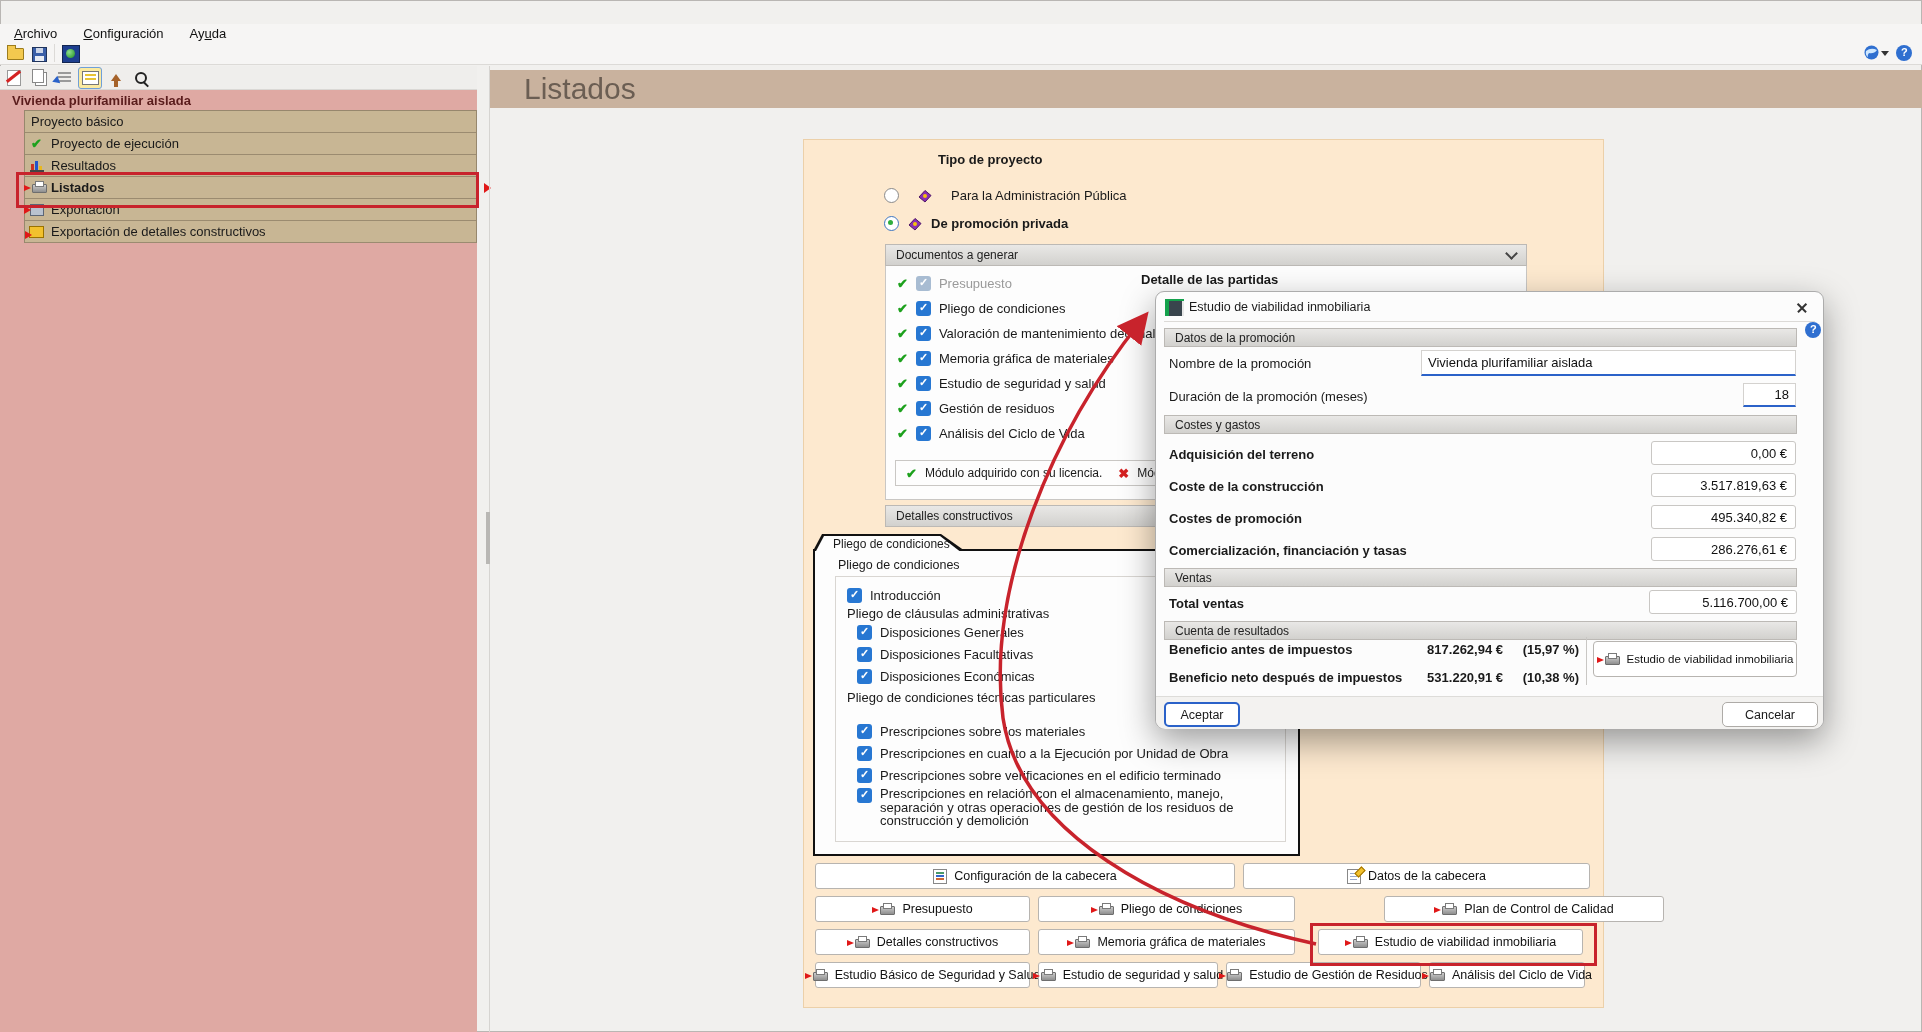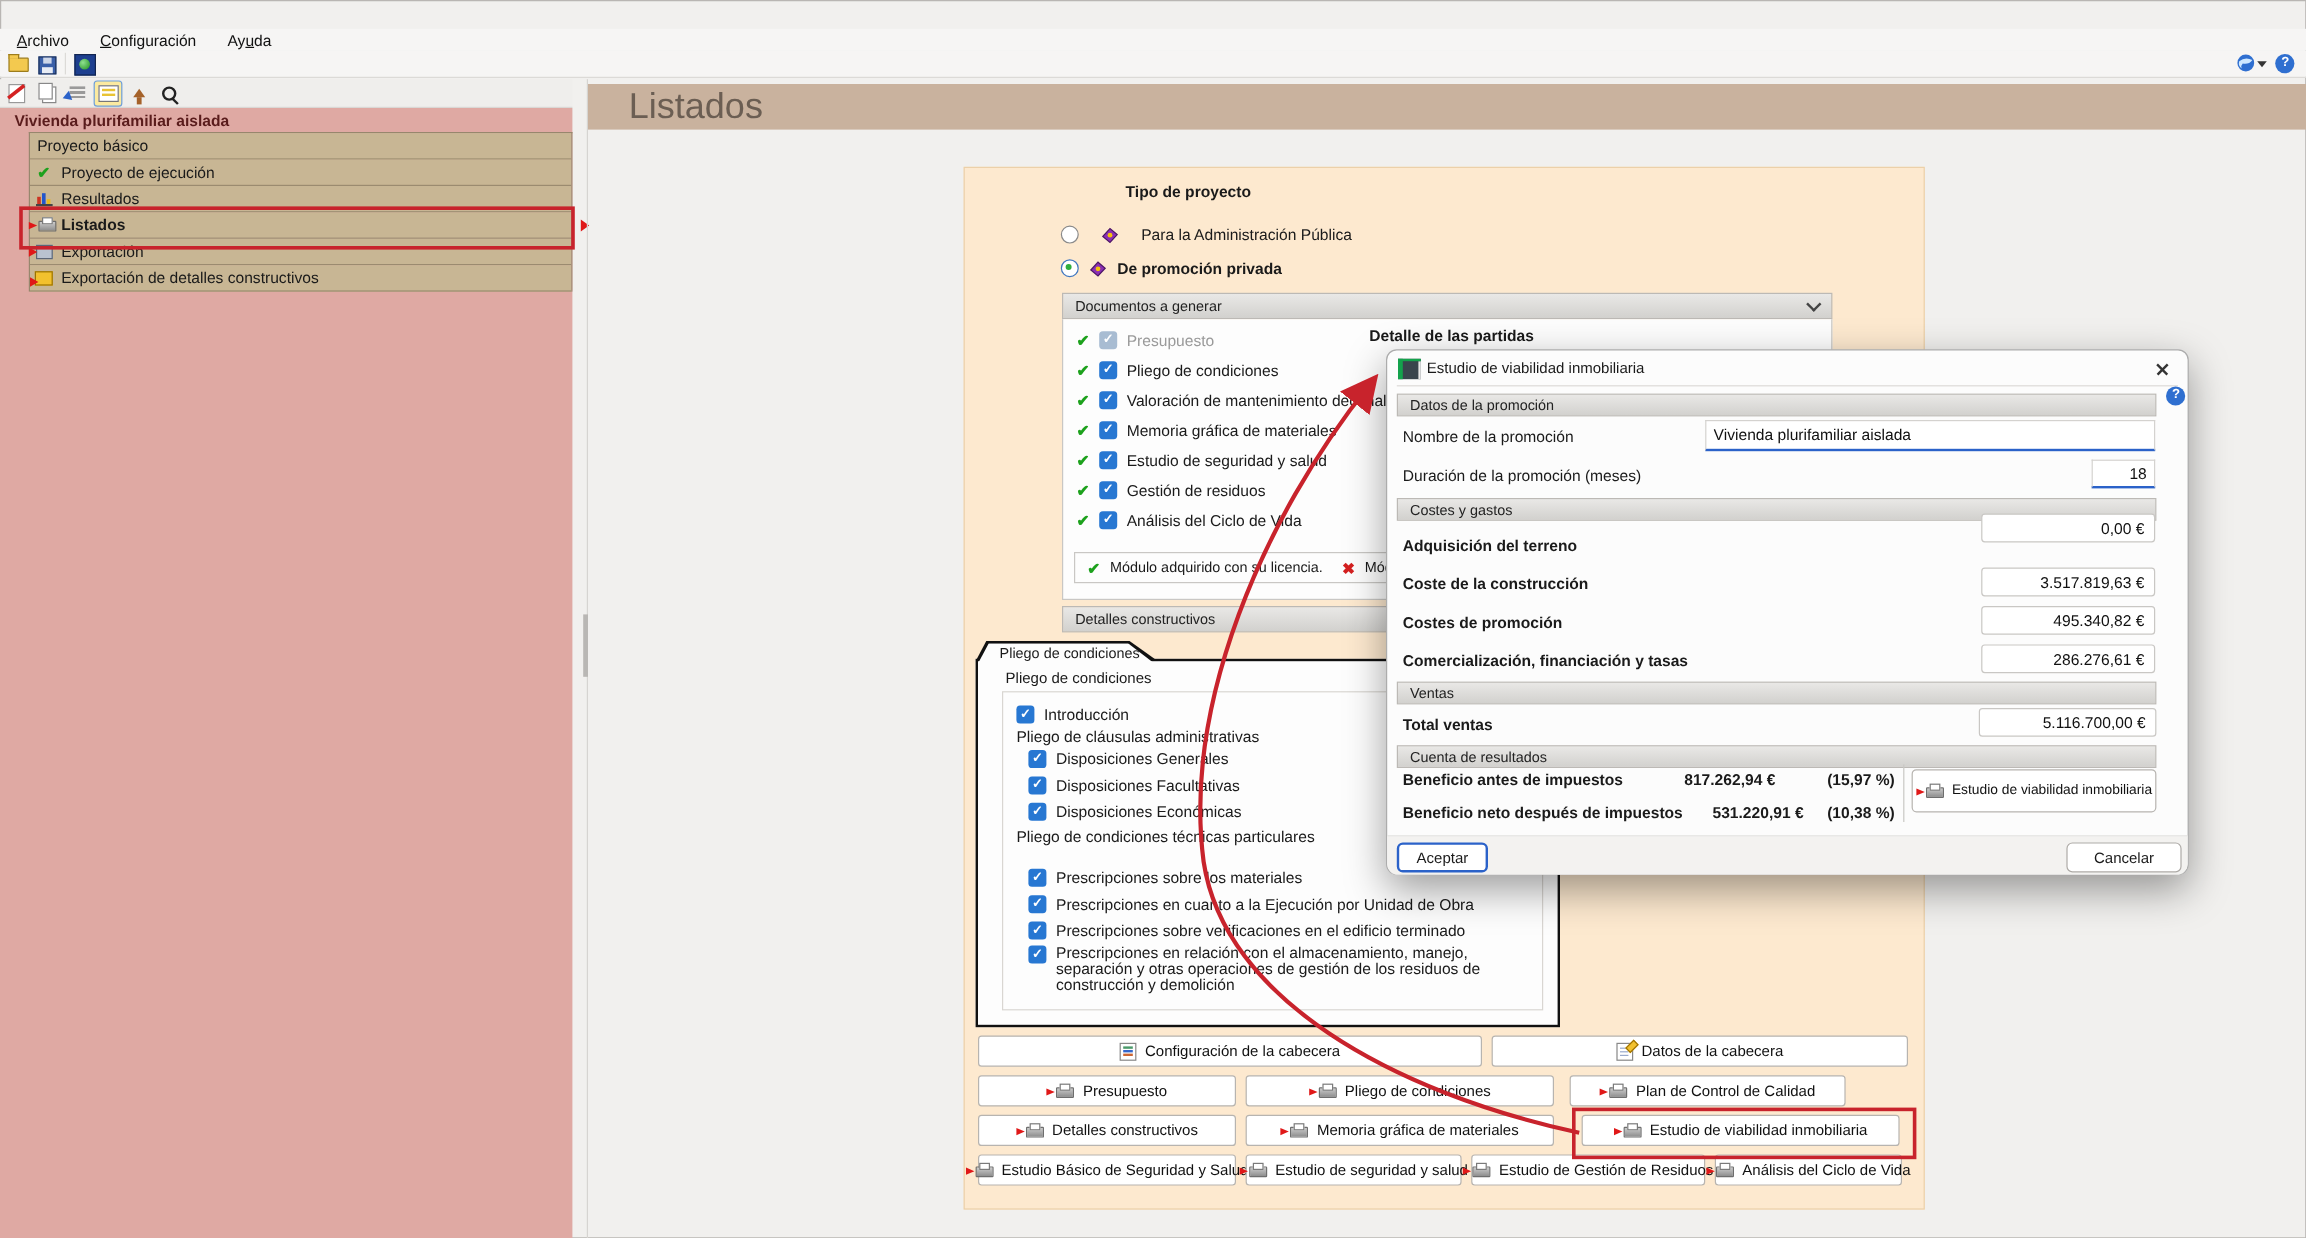--- a/index.html
+++ b/index.html
@@ -356,21 +356,21 @@
   </div>
 
   <div class="abs btn" style="left:815px;top:896px;width:215px;height:26px">
     <span class="prn"></span>
     <span>Presupuesto</span>
   </div>
   <div class="abs btn" style="left:1038px;top:896px;width:257px;height:26px">
     <span class="prn"></span>
     <span>Pliego de condiciones</span>
   </div>
-  <div class="abs btn" style="left:1308px;top:896px;width:230px;height:26px">
+  <div class="abs btn" style="left:1384px;top:896px;width:280px;height:26px">
     <span class="prn"></span>
     <span>Plan de Control de Calidad</span>
   </div>
 
   <div class="abs btn" style="left:815px;top:929px;width:215px;height:26px">
     <span class="prn"></span>
     <span>Detalles constructivos</span>
   </div>
   <div class="abs btn" style="left:1038px;top:929px;width:257px;height:26px">
     <span class="prn"></span>
@@ -414,39 +414,39 @@
       </div>
     <span class="dlg-abs t13" style="left:13px;top:64px">Nombre de la promoción</span>
     <input class="dlg-abs vin" style="left: 265px; top: 58px; width: 375px; height: 26px; padding-left: 6px;" value="Vivienda plurifamiliar aislada">
     <span class="dlg-abs t13" style="left:13px;top:97px">Duración de la promoción (meses)</span>
     <input class="dlg-abs vin" style="left: 587px; top: 91px; width: 53px; height: 24px; text-align: right; padding-right: 6px;" value="18">
 
     <div class="dlg-abs bar" style="left:8px;top:123px;width:633px;height:19px">
         <span>Costes y gastos</span>
       </div>
     <span class="dlg-abs t13 bold" style="left:13px;top:155px">Adquisición del terreno</span>
-    <input class="dlg-abs mbox" style="left: 495px; top: 136px; width: 145px; height: 24px;" value="0,00 €">
+    <input class="dlg-abs mbox" style="left: 495px; top: 149px; width: 145px; height: 24px;" value="0,00 €">
     <span class="dlg-abs t13 bold" style="left:13px;top:187px">Coste de la construcción</span>
     <input class="dlg-abs mbox" style="left: 495px; top: 181px; width: 145px; height: 24px;" value="3.517.819,63 €">
     <span class="dlg-abs t13 bold" style="left:13px;top:219px">Costes de promoción</span>
     <input class="dlg-abs mbox" style="left: 495px; top: 213px; width: 145px; height: 24px;" value="495.340,82 €">
     <span class="dlg-abs t13 bold" style="left:13px;top:251px">Comercialización, financiación y tasas</span>
     <input class="dlg-abs mbox" style="left: 495px; top: 245px; width: 145px; height: 24px;" value="286.276,61 €">
 
     <div class="dlg-abs bar" style="left:8px;top:276px;width:633px;height:19px">
         <span>Ventas</span>
       </div>
     <span class="dlg-abs t13 bold" style="left:13px;top:304px">Total ventas</span>
     <input class="dlg-abs mbox" style="left: 493px; top: 298px; width: 148px; height: 24px;" value="5.116.700,00 €">
 
     <div class="dlg-abs bar" style="left:8px;top:329px;width:633px;height:19px">
         <span>Cuenta de resultados</span>
       </div>
     <span class="dlg-abs t13 bold" style="left:13px;top:350px">Beneficio antes de impuestos</span>
-    <span class="dlg-abs t13 bold" style="left:212px;top:350px;width:147px;text-align:center">817.262,94 €</span>
+    <span class="dlg-abs t13 bold" style="left:200px;top:350px;width:147px;text-align:right">817.262,94 €</span>
     <span class="dlg-abs t13 bold" style="left:352px;top:350px;width:71px;text-align:right">(15,97 %)</span>
     <span class="dlg-abs t13 bold" style="left:13px;top:378px">Beneficio neto después de impuestos</span>
     <span class="dlg-abs t13 bold" style="left:200px;top:378px;width:147px;text-align:right">531.220,91 €</span>
     <span class="dlg-abs t13 bold" style="left:352px;top:378px;width:71px;text-align:right">(10,38 %)</span>
     <div class="dlg-abs" style="left:430px;top:345px;width:1px;height:48px;background:#c9c7c4"></div>
     <div class="dlg-abs btn" style="left:437px;top:349px;width:204px;height:36px;border-radius:4px;font-size:11.5px">
       <span class="prn"></span>
       <span>Estudio de viabilidad inmobiliaria</span>
     </div>
 

